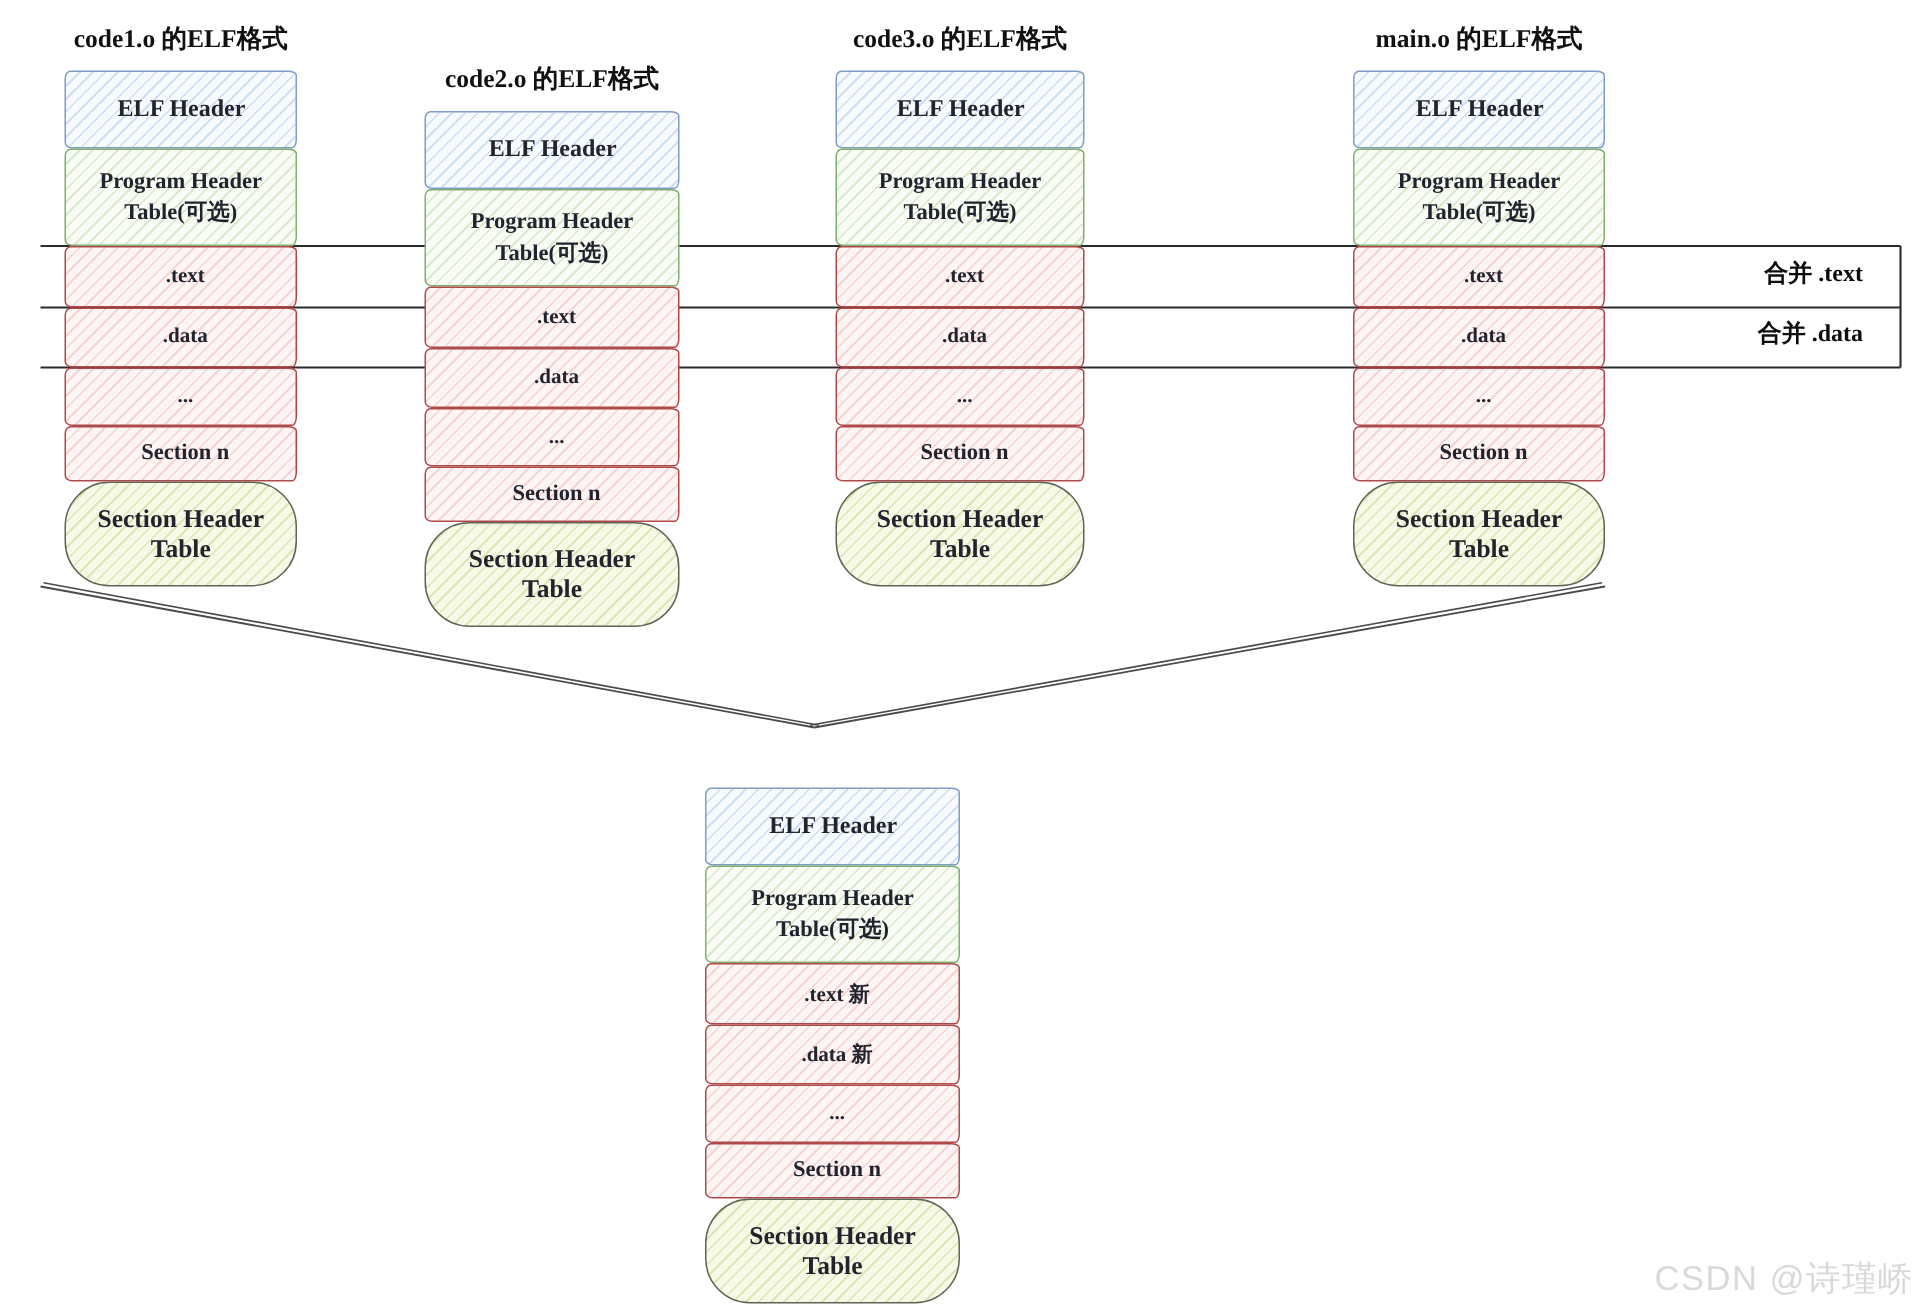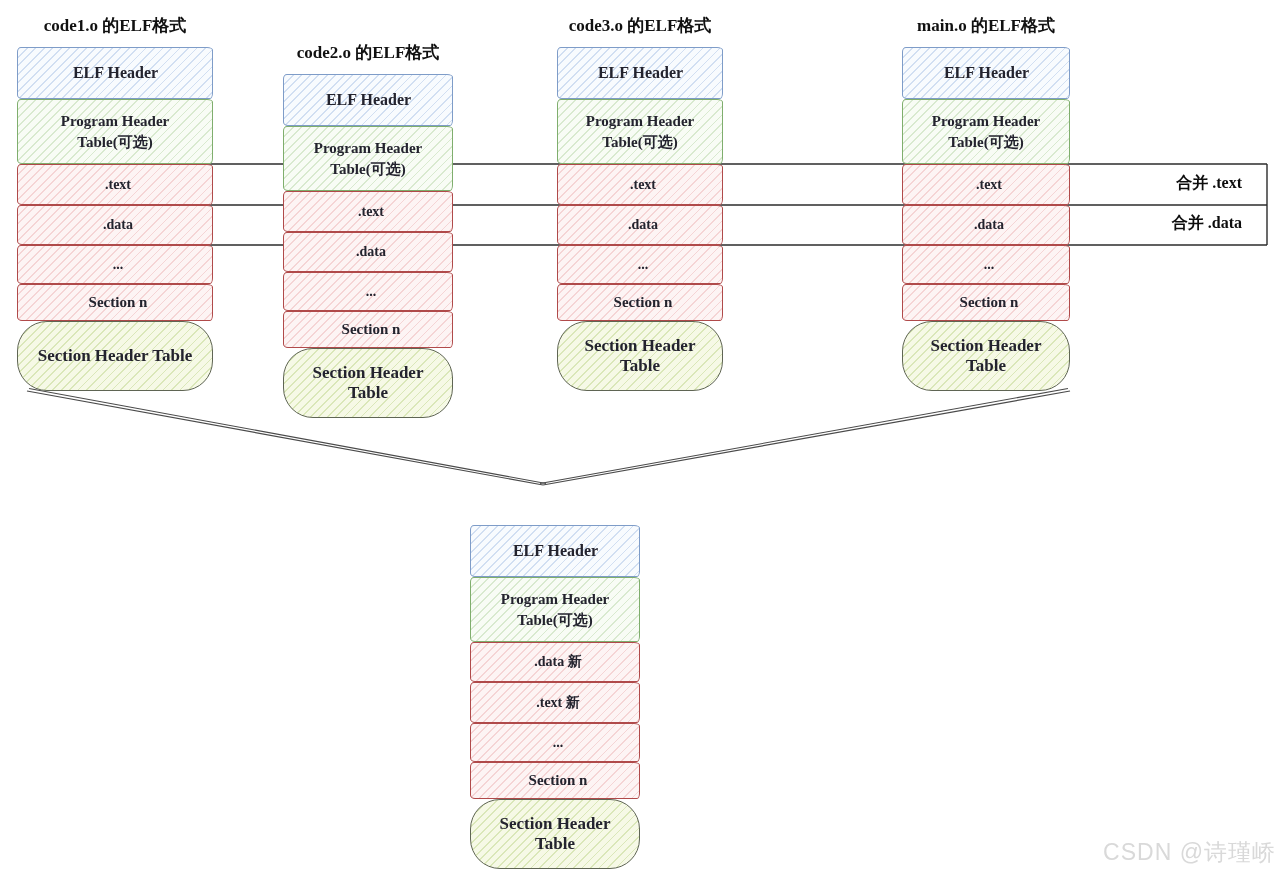--- a/index.html
+++ b/index.html
@@ -87,21 +87,21 @@
     <line x1="27" y1="205" x2="1267" y2="205" stroke="#2b2b2b" stroke-width="1.4"></line>
     <line x1="27" y1="245" x2="1267" y2="245" stroke="#2b2b2b" stroke-width="1.4"></line>
     <line x1="1267" y1="164" x2="1267" y2="245" stroke="#2b2b2b" stroke-width="1.4"></line>
 
     <line x1="27" y1="391" x2="543" y2="485" stroke="#4a4a4a" stroke-width="1.2"></line>
     <line x1="29" y1="388.5" x2="546" y2="483.5" stroke="#4a4a4a" stroke-width="1.1"></line>
     <line x1="1070" y1="391" x2="543" y2="485" stroke="#4a4a4a" stroke-width="1.2"></line>
     <line x1="1068" y1="388.5" x2="540" y2="483.5" stroke="#4a4a4a" stroke-width="1.1"></line>
   </svg>
 
-  <div class="col" style="left:17px;top:47px;width:196px;">
+  <div class="col" style="left:43px;top:47px;width:155px;">
     <div class="col-title">code1.o 的ELF格式</div>
     <div class="box c-blue h-elf">ELF Header</div>
     <div class="box c-green h-pht">Program Header Table(可选)</div>
     <div class="box c-pink h-text">.text</div>
     <div class="box c-pink h-data">.data</div>
     <div class="box c-pink h-dots">...</div>
     <div class="box c-pink h-secn">Section n</div>
     <div class="box c-sht h-sht">Section Header Table</div>
   </div>
 
@@ -137,22 +137,22 @@
     <div class="box c-pink h-secn">Section n</div>
     <div class="box c-sht h-sht">Section Header Table</div>
   </div>
 
   <div class="merge-label" style="left:1072px;top:172px;">合并 .text</div>
   <div class="merge-label" style="left:1072px;top:212px;">合并 .data</div>
 
   <div class="col" style="left:470px;top:525px;width:170px;">
     <div class="box c-blue h-elf">ELF Header</div>
     <div class="box c-green h-pht">Program Header Table(可选)</div>
+    <div class="box c-pink h-text">.text 新</div>
     <div class="box c-pink h-data">.data 新</div>
-    <div class="box c-pink h-text">.text 新</div>
     <div class="box c-pink h-dots">...</div>
     <div class="box c-pink h-secn">Section n</div>
     <div class="box c-sht h-sht">Section Header Table</div>
   </div>
 
   <div class="watermark">CSDN @诗瑾峤</div>
 
 </div>
 
 </body></html>

